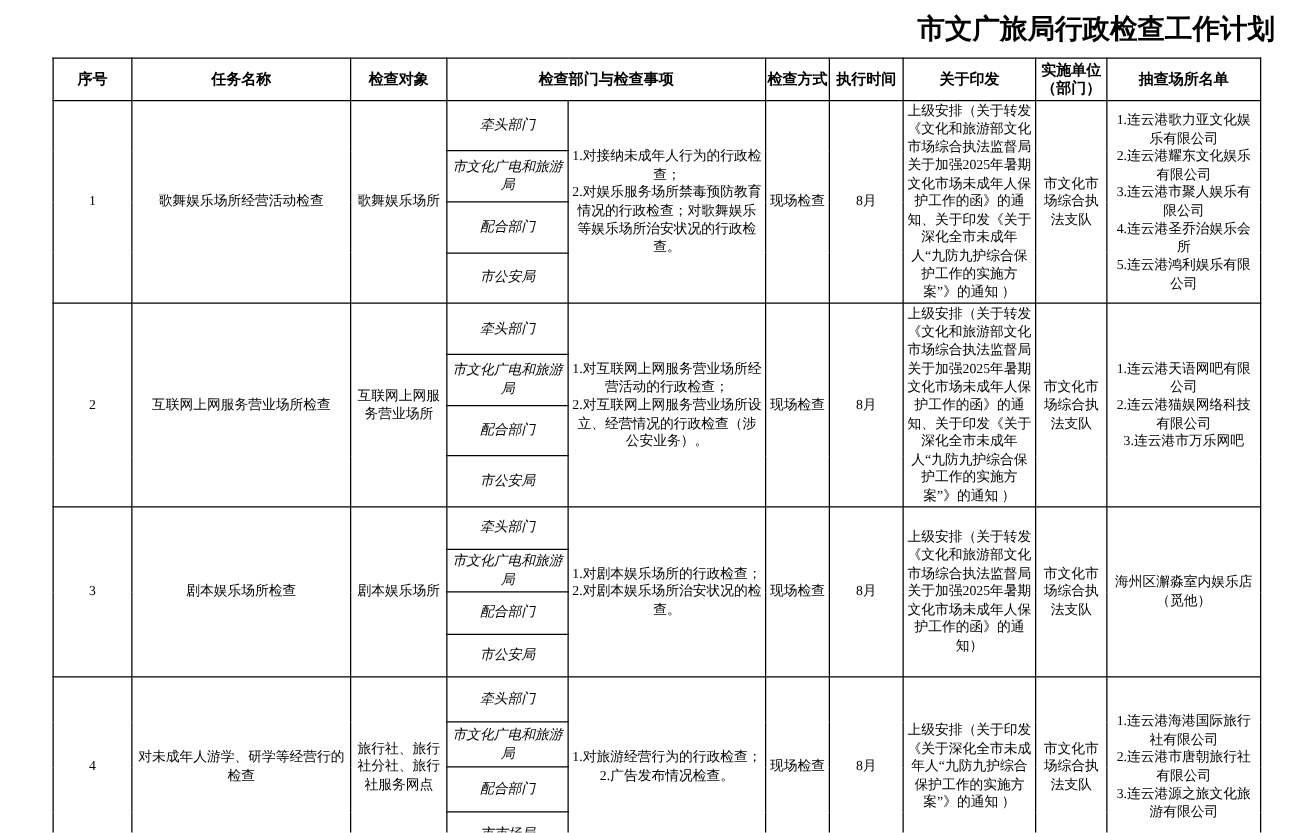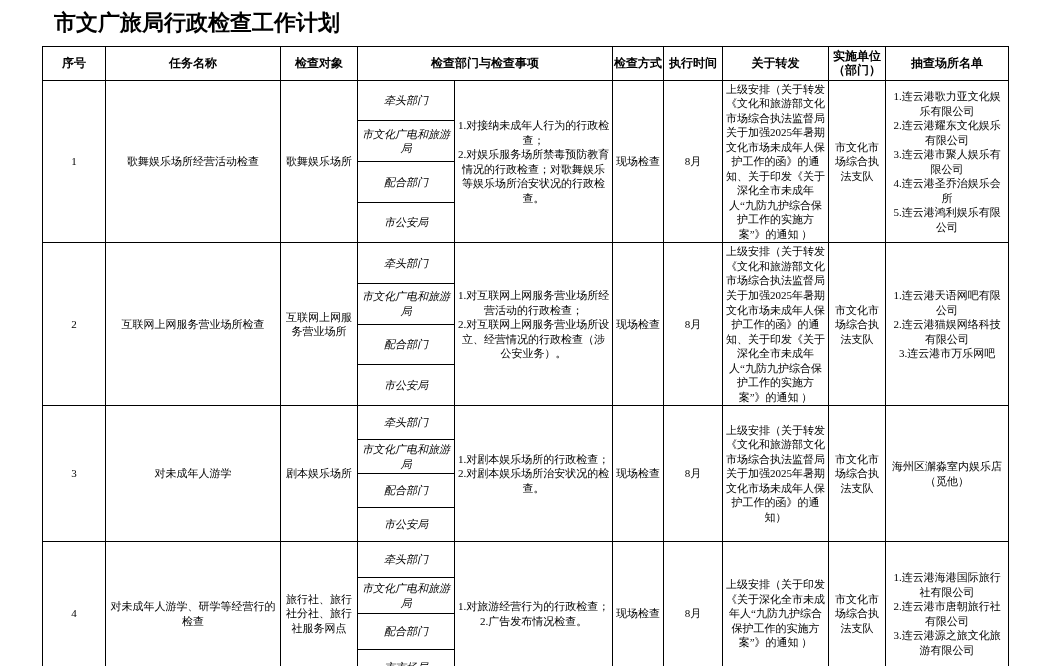--- a/index.html
+++ b/index.html
@@ -10,21 +10,21 @@
     height: 666px;
     overflow: hidden;
     font-family: "Liberation Serif", "DejaVu Serif", serif;
     color: #000;
   }
   .page {
     padding: 8px 0 0 42px;
   }
   .doc-title {
     width: 966px;
-    text-align: left;
+    text-align: right;
     font-weight: bold;
     font-size: 22px;
     line-height: 30px;
     margin: 0 0 8px 12px;
     font-family: "Liberation Serif", "DejaVu Serif", serif;
   }
   table.plan {
     border-collapse: collapse;
     table-layout: fixed;
     width: 966px;
@@ -95,21 +95,21 @@
     </colgroup>
 
     <tbody>
         <tr class="hdr">
       <th>序号</th>
       <th>任务名称</th>
       <th>检查对象</th>
       <th colspan="2">检查部门与检查事项</th>
       <th>检查方式</th>
       <th>执行时间</th>
-      <th>关于转发</th>
+      <th>关于印发</th>
       <th>实施单位（部门）</th>
       <th>抽查场所名单</th>
     </tr>
 
     <tr class="g1">
       <td rowspan="4">1</td>
       <td rowspan="4">歌舞娱乐场所经营活动检查</td>
       <td rowspan="4" class="target">歌舞娱乐场所</td>
       <td class="dept">牵头部门</td>
       <td rowspan="4" class="items">1.对接纳未成年人行为的行政检查；
@@ -154,21 +154,21 @@
         </tr>
     <tr class="g2">
           <td class="dept">配合部门</td>
         </tr>
     <tr class="g2">
           <td class="dept">市公安局</td>
         </tr>
 
     <tr class="g3">
       <td rowspan="4">3</td>
-      <td rowspan="4">对未成年人游学</td>
+      <td rowspan="4">剧本娱乐场所检查</td>
       <td rowspan="4" class="target">剧本娱乐场所</td>
       <td class="dept">牵头部门</td>
       <td rowspan="4" class="items">1.对剧本娱乐场所的行政检查；
 2.对剧本娱乐场所治安状况的检查。</td>
       <td rowspan="4">现场检查</td>
       <td rowspan="4">8月</td>
       <td rowspan="4" class="source">上级安排（关于转发《文化和旅游部文化市场综合执法监督局关于加强2025年暑期文化市场未成年人保护工作的函》的通知）</td>
       <td rowspan="4" class="unit">市文化市场综合执法支队</td>
       <td rowspan="4" class="venues">海州区澥淼室内娱乐店（觅他）</td>
     </tr>

